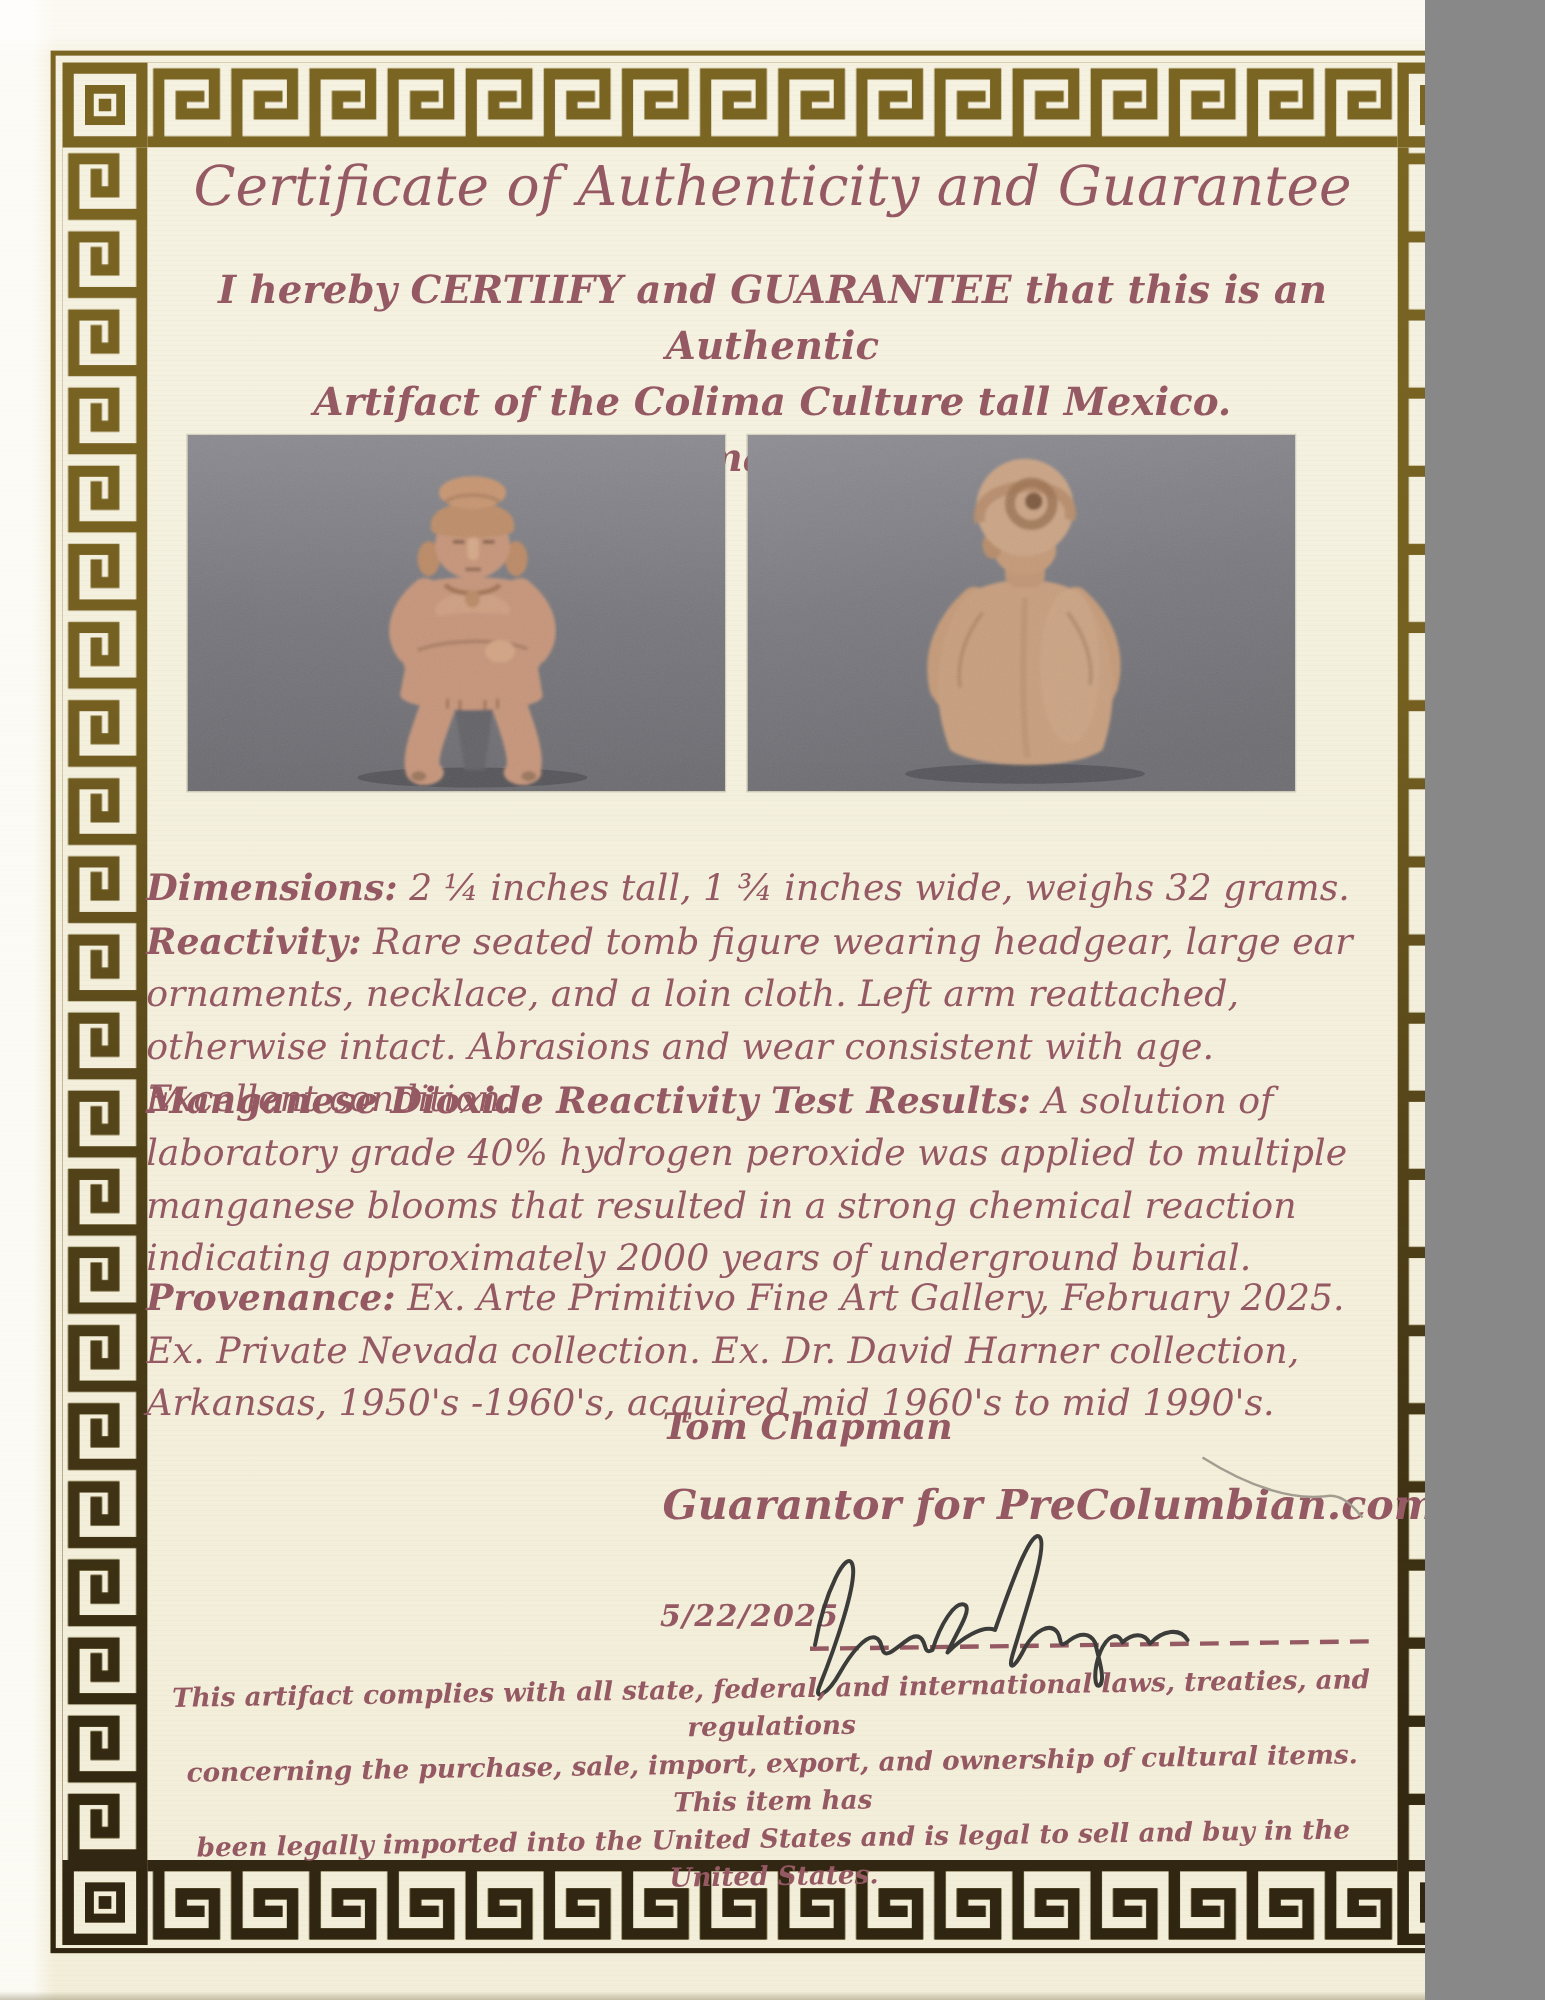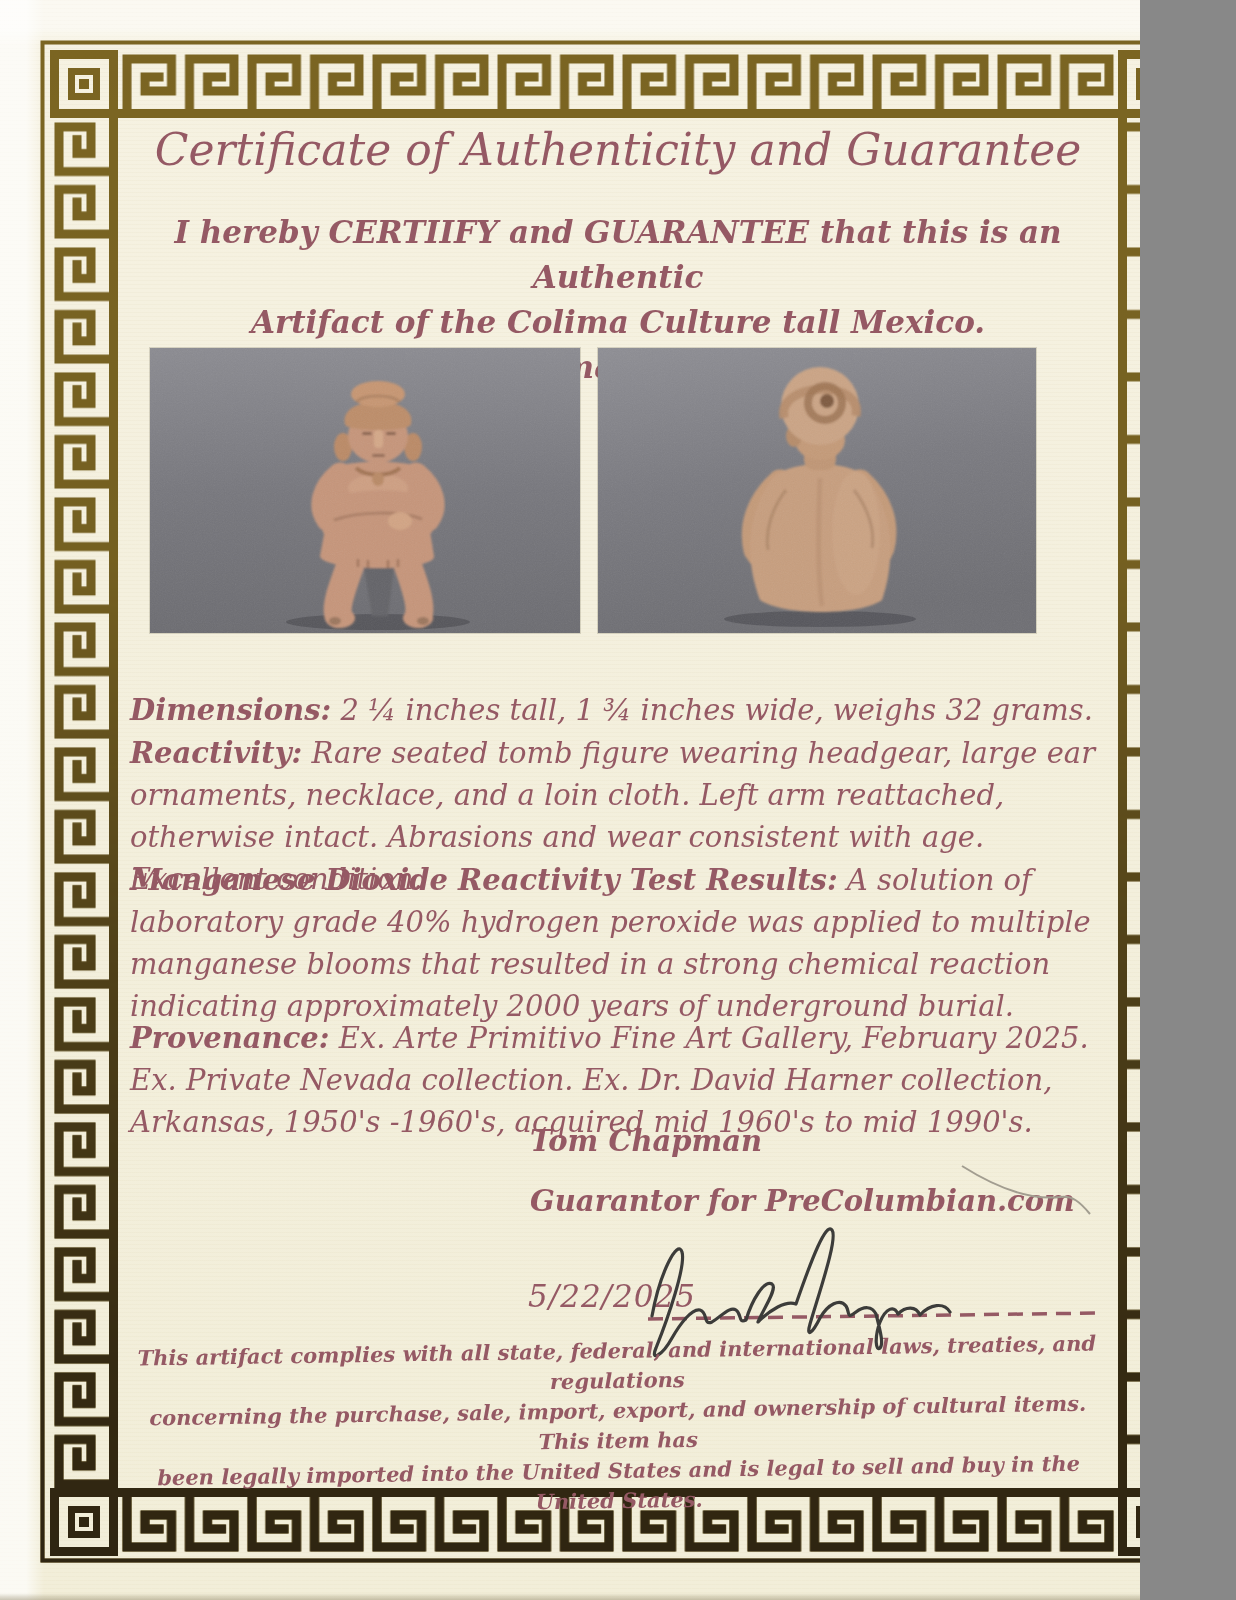--- a/index.html
+++ b/index.html
@@ -14,29 +14,29 @@
       linear-gradient(180deg,#f6f2e2 0%,#f3efdc 55%,#f2eed9 100%);
   }
   .abs{position:absolute;}
   .center{text-align:center;}
   .title{left:128px;top:124px;width:980px;font-size:44px;line-height:1.2;white-space:nowrap;}
   .statement{left:128px;top:210px;width:980px;font-size:31px;font-weight:bold;line-height:45px;}
   .photo{top:348px;height:285px;box-shadow:0 0 0 1px rgba(120,115,95,.25);}
   .photo svg{display:block;}
   .photo-front{left:150px;width:430px;}
   .photo-back{left:598px;width:438px;}
-  .bodysec{left:130px;width:990px;font-size:29px;line-height:42px;text-align:left;}
+  .bodysec{left:117px;width:990px;font-size:29px;line-height:42px;text-align:left;}
   .bodysec b{font-weight:bold;}
   .sec-dim{top:660px;}
   .sec-desc{top:703px;}
   .sec-mang{top:830px;}
   .sec-prov{top:988px;}
   .sig-name{left:530px;top:1124px;font-size:29px;font-weight:bold;white-space:nowrap;text-align:center;}
-  .sig-role{left:530px;top:1184px;font-size:29px;font-weight:bold;white-space:nowrap;}
-  .sig-date{left:528px;top:1278px;font-size:31px;letter-spacing:1px;white-space:nowrap;}
+  .sig-role{left:530px;top:1184px;font-size:33px;font-weight:bold;white-space:nowrap;}
+  .sig-date{left:528px;top:1278px;font-size:24px;letter-spacing:1px;white-space:nowrap;font-weight:bold;}
   .legal{left:128px;top:1336px;width:980px;font-size:21px;line-height:30px;font-weight:bold;
          transform:rotate(-0.9deg);transform-origin:50% 50%;}
   .overlay-svg{left:0;top:0;width:1236px;height:1600px;pointer-events:none;}
   .page-edge{left:0;bottom:0;width:100%;height:7px;
     background:linear-gradient(180deg, rgba(0,0,0,0), rgba(140,130,100,.45));}
 </style>
 </head>
 <body>
 
 <div class="page">

